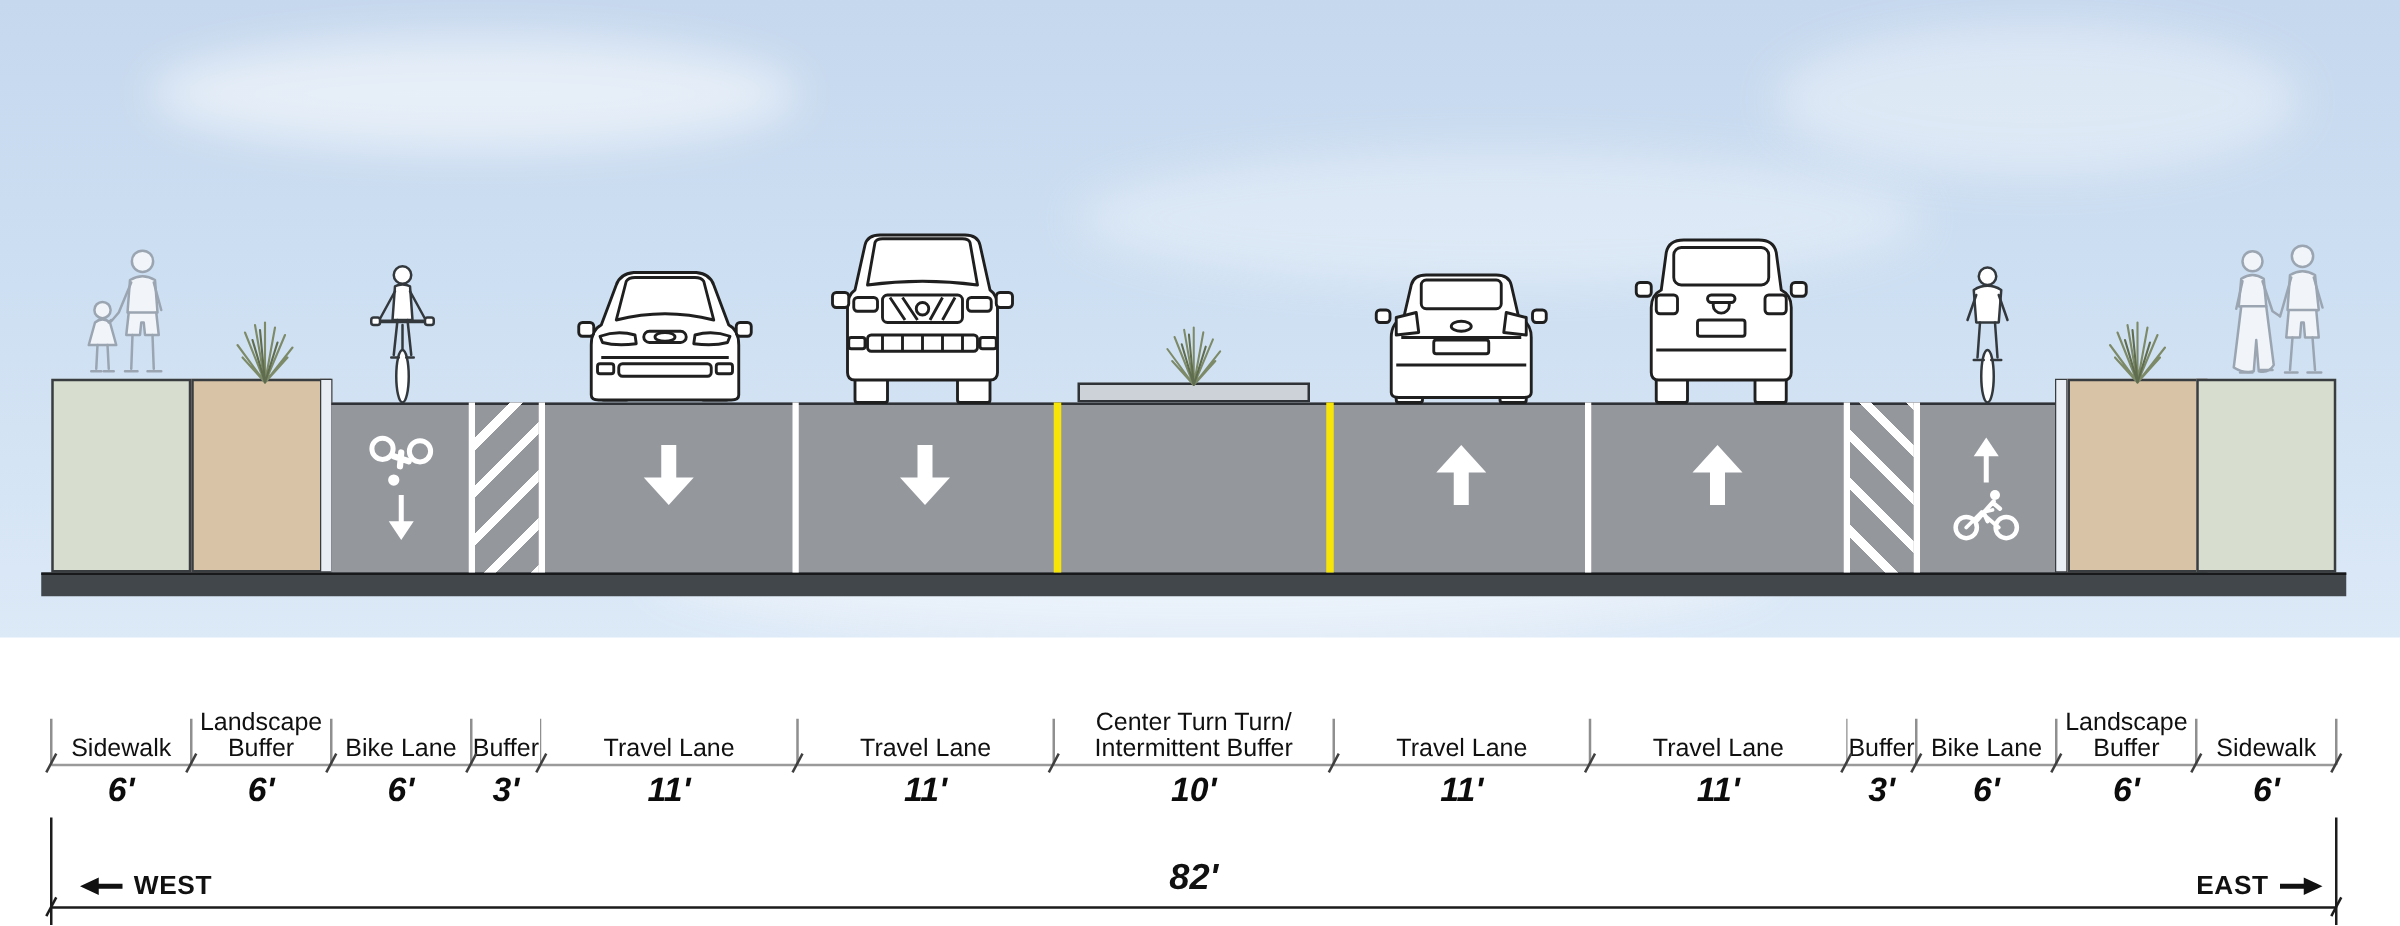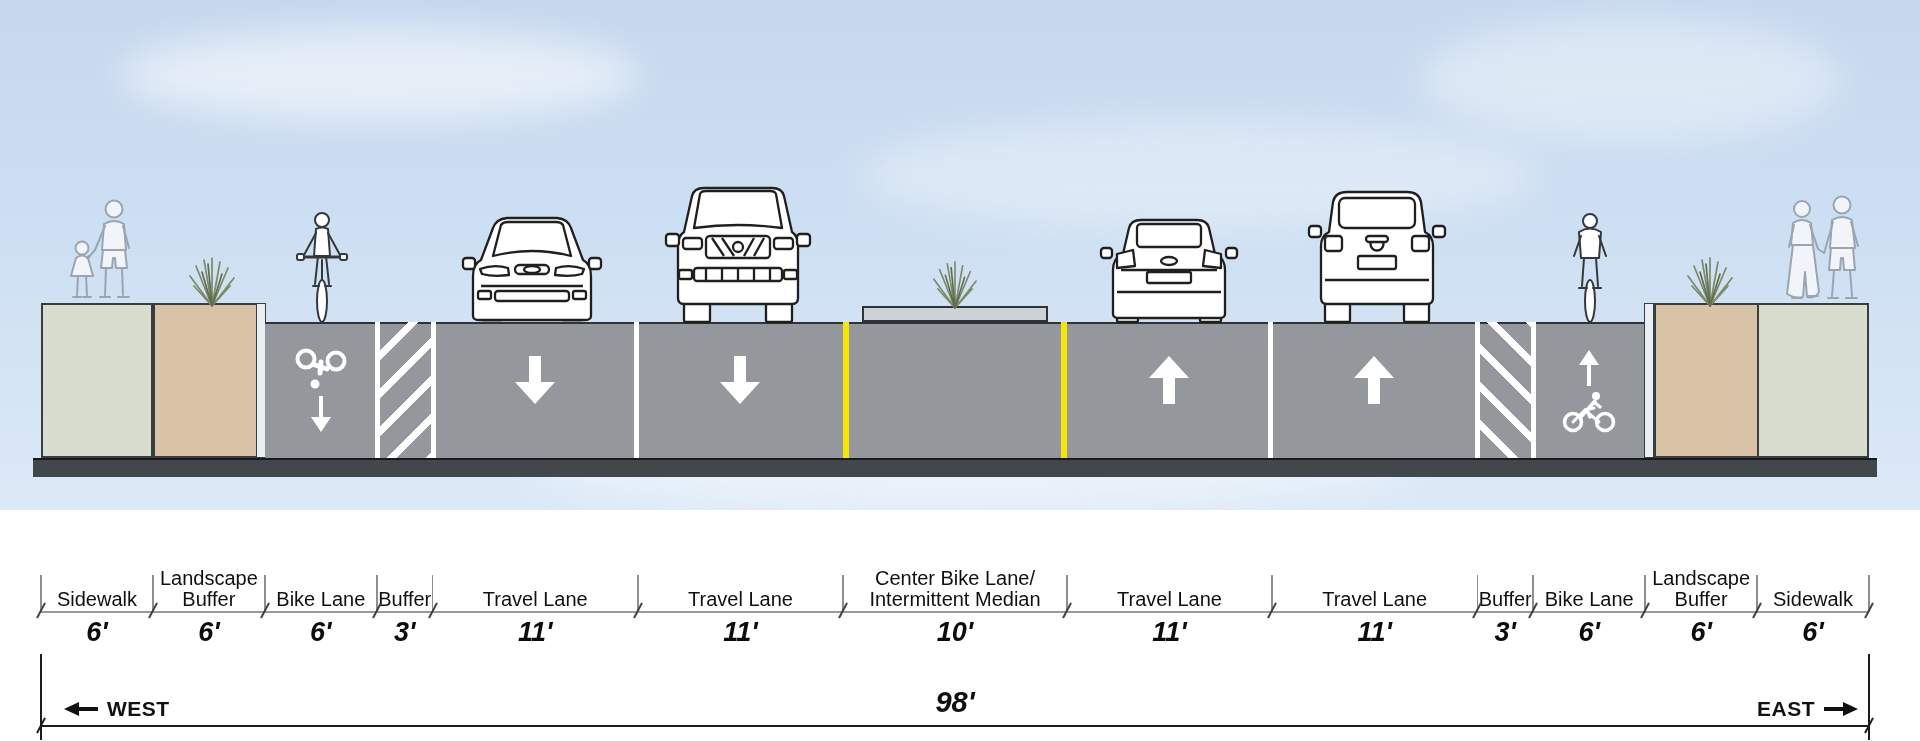--- a/index.html
+++ b/index.html
@@ -295,22 +295,22 @@
         <div class="seg-label" style="left: 376.755px; width: 55.9592px;">
           <div>Buffer</div>
         </div>
         <div class="seg-label" style="left: 432.714px; width: 205.184px;">
           <div>Travel Lane</div>
         </div>
         <div class="seg-label" style="left: 637.898px; width: 205.184px;">
           <div>Travel Lane</div>
         </div>
         <div class="seg-label" style="left: 843.082px; width: 223.837px;">
-          <div>Center Bike Lane/</div>
-          <div>Intermittent Median</div>
+          <div>Center Turn Turn/</div>
+          <div>Intermittent Buffer</div>
         </div>
         <div class="seg-label" style="left: 1066.92px; width: 205.184px;">
           <div>Travel Lane</div>
         </div>
         <div class="seg-label" style="left: 1272.1px; width: 205.184px;">
           <div>Travel Lane</div>
         </div>
         <div class="seg-label" style="left: 1477.29px; width: 55.9592px;">
           <div>Buffer</div>
         </div>
@@ -372,21 +372,21 @@
         <div class="seg-dim" style="left: 1757.08px; width: 111.918px;">6'</div>
       </div>
   </div>
 
   <div>
     <div class="vline" style="left:40px;"></div>
     <div class="vline" style="left:1868px;"></div>
     <div id="total-line"></div>
     <div class="slash2" style="left:40px;"></div>
     <div class="slash2" style="left:1868px;"></div>
-    <div id="total-dim-value">98'</div>
+    <div id="total-dim-value">82'</div>
     <div class="compass" style="left:64px;">
       <svg width="34" height="14" viewBox="0 0 34 14">
           <path d="M0 7 L15 0 V5 H34 V9 H15 V14 Z" fill="#111"></path>
         </svg>
       <span>WEST</span>
     </div>
     <div class="compass" style="right:62px;">
       <span>EAST</span>
       <svg width="34" height="14" viewBox="0 0 34 14">
           <path d="M34 7 L19 0 V5 H0 V9 H19 V14 Z" fill="#111"></path>

